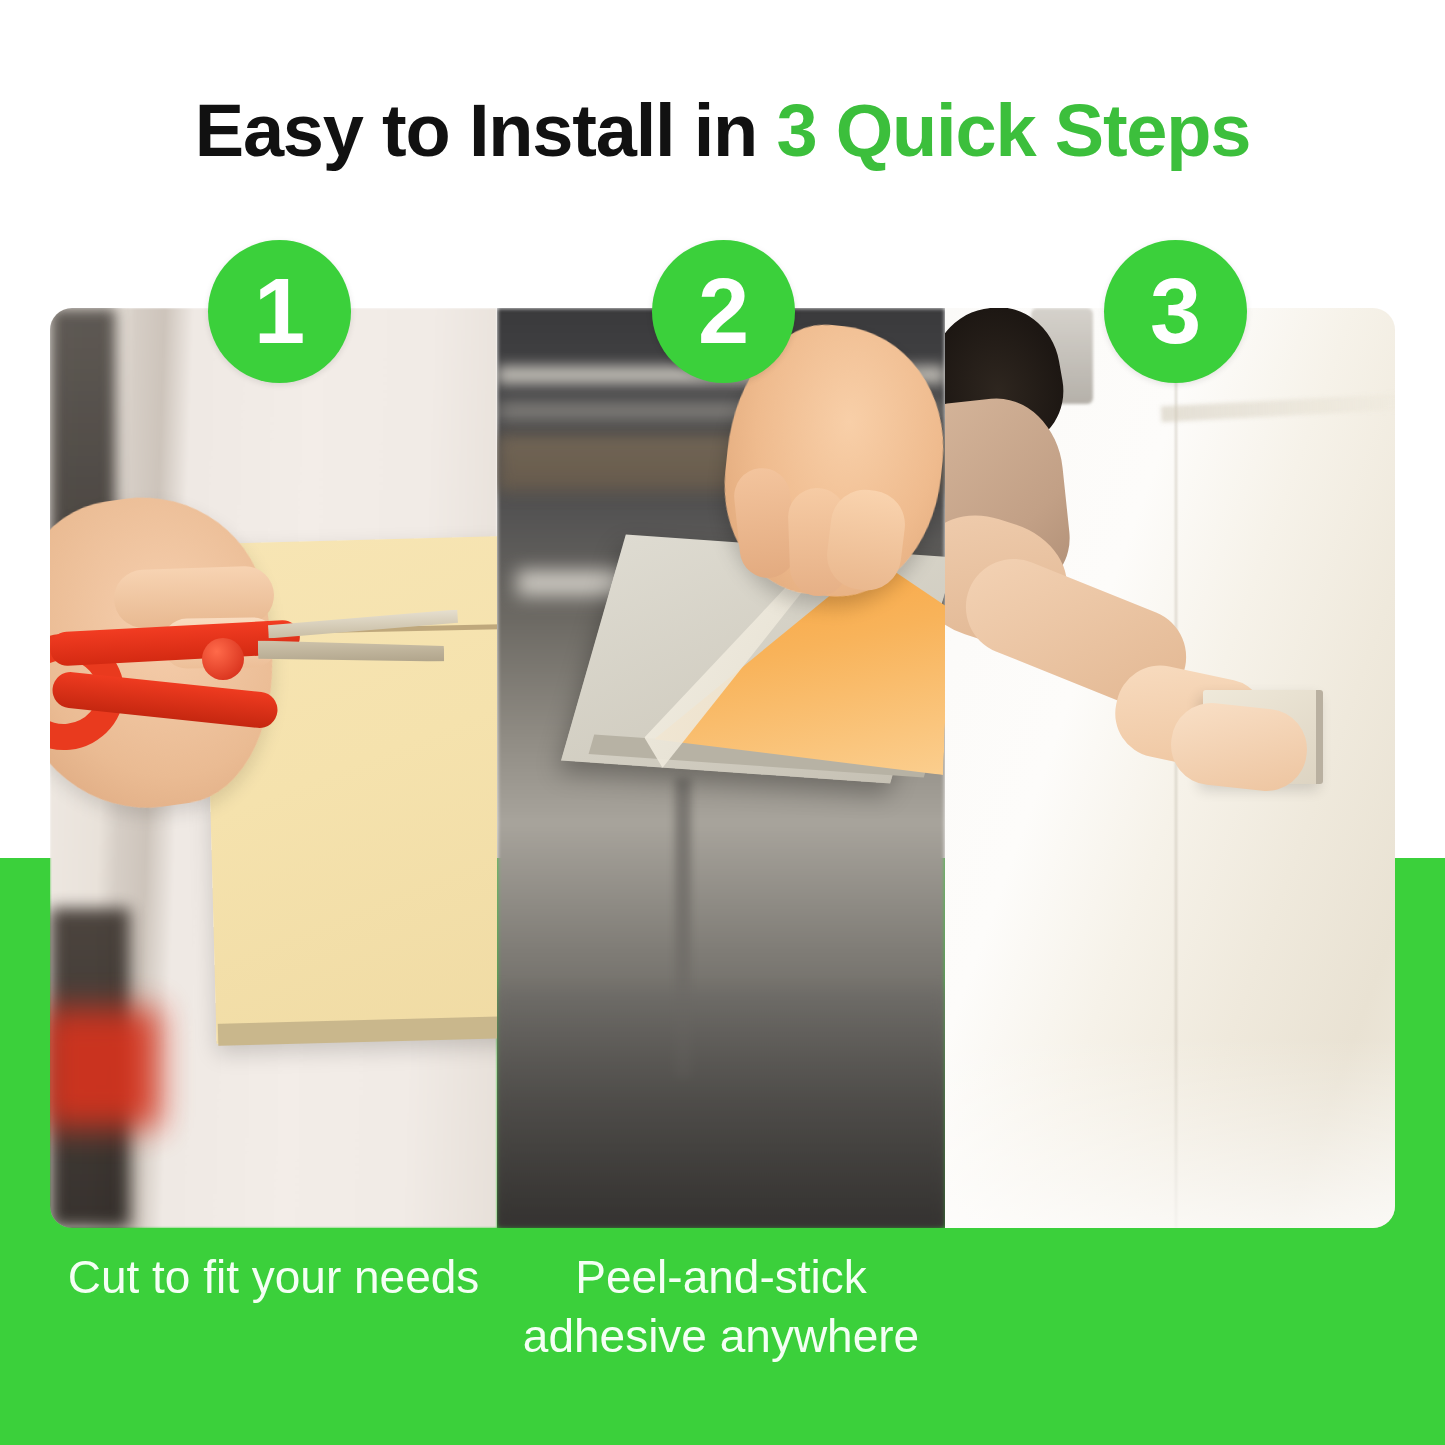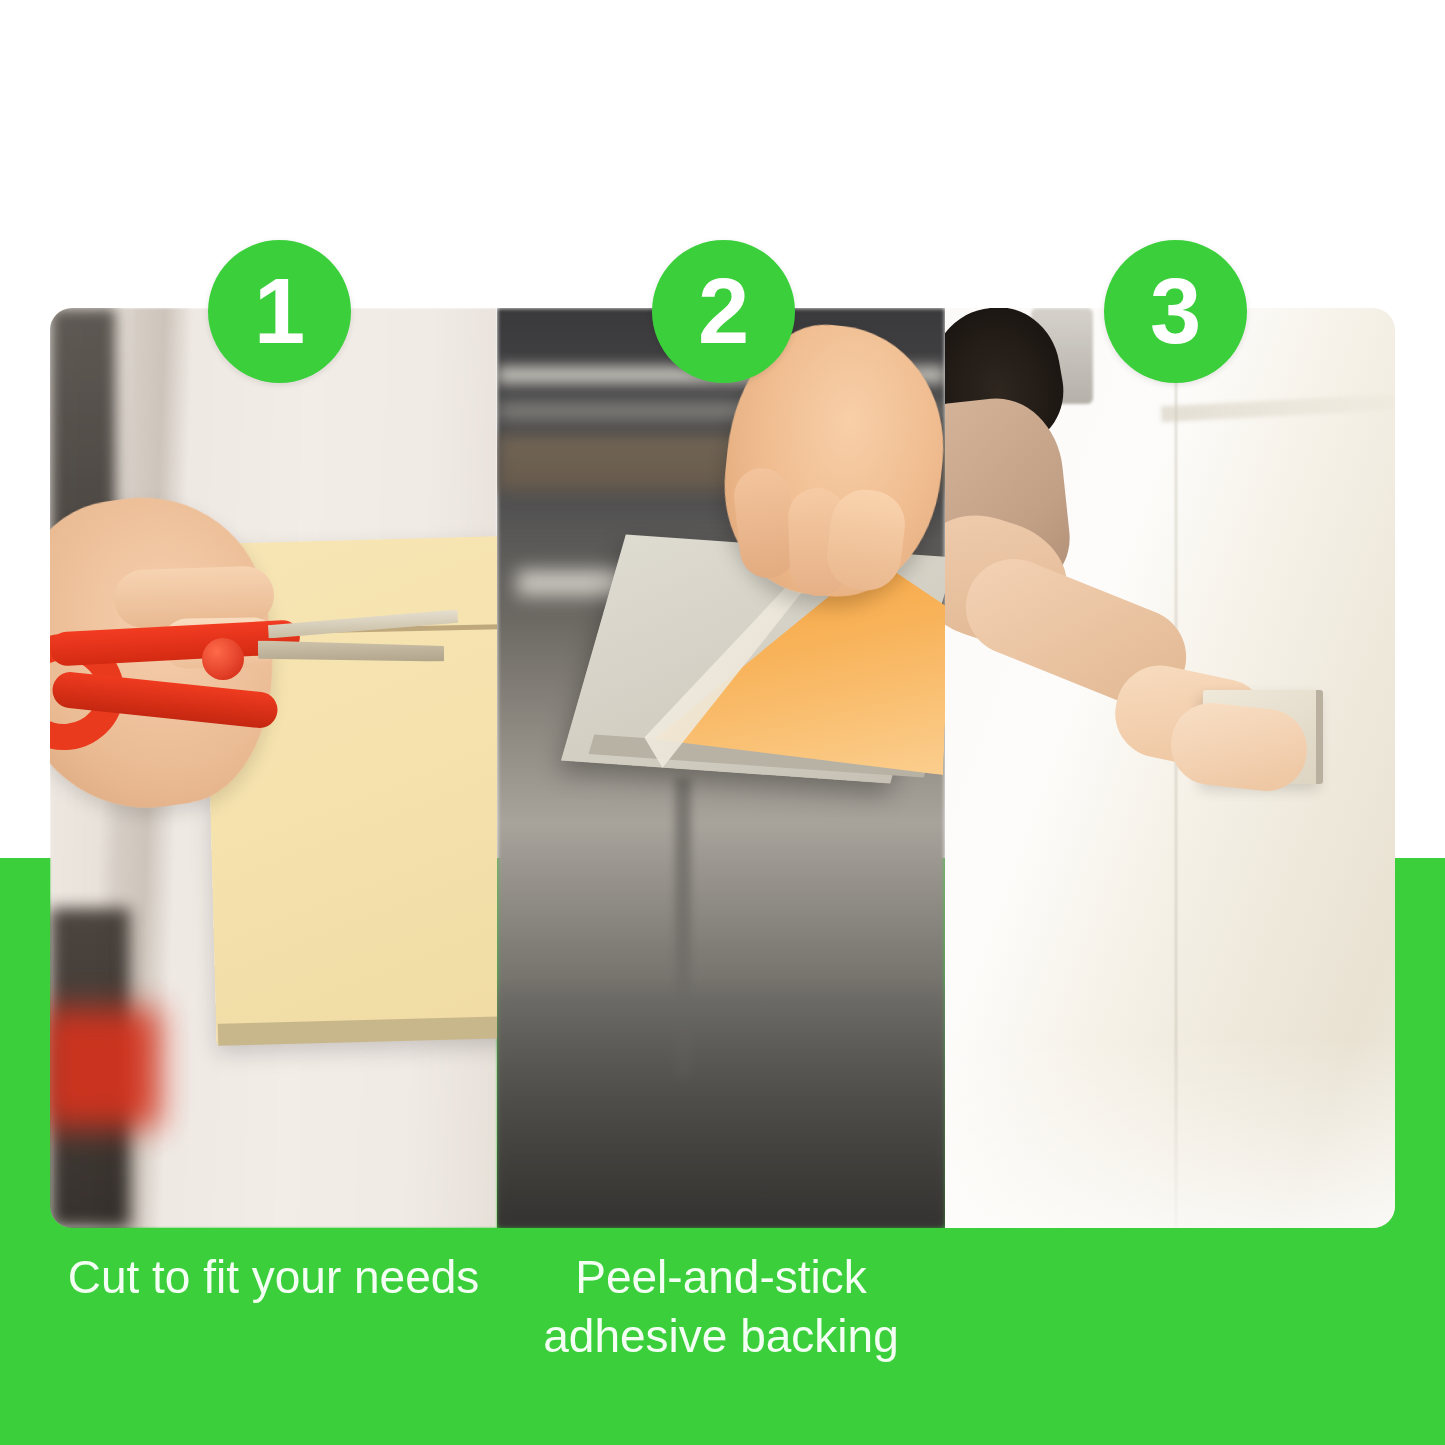--- a/index.html
+++ b/index.html
@@ -430,20 +430,23 @@
   }
   .cap-1 { width: 447px; }
   .cap-2 { width: 448px; }
   .cap-3 { width: 450px; }
 </style>
 </head>
 <body>
 
 <div id="infographic">
 
+  <h1 class="headline">
+    <span class="hl-dark">Easy to Install in </span><span class="hl-green">3 Quick Steps</span>
+  </h1>
 
   <div class="green-band"></div>
 
   <div class="photo-strip">
 
     <div class="panel panel-1">
       <div class="p1-bg"></div>
       <div class="p1-darkstripe"></div>
       <div class="p1-darkstripe2"></div>
       <div class="p1-redblur"></div>
@@ -495,16 +498,16 @@
     </div>
 
   </div>
 
   <div class="badge badge-1">1</div>
   <div class="badge badge-2">2</div>
   <div class="badge badge-3">3</div>
 
   <div class="captions">
     <div class="caption cap-1">Cut to fit your needs</div>
-    <div class="caption cap-2">Peel-and-stick adhesive backing</div>
+    <div class="caption cap-2">Peel-and-stick adhesive anywhere</div>
   </div>
 
 </div>
 
 </body></html>

